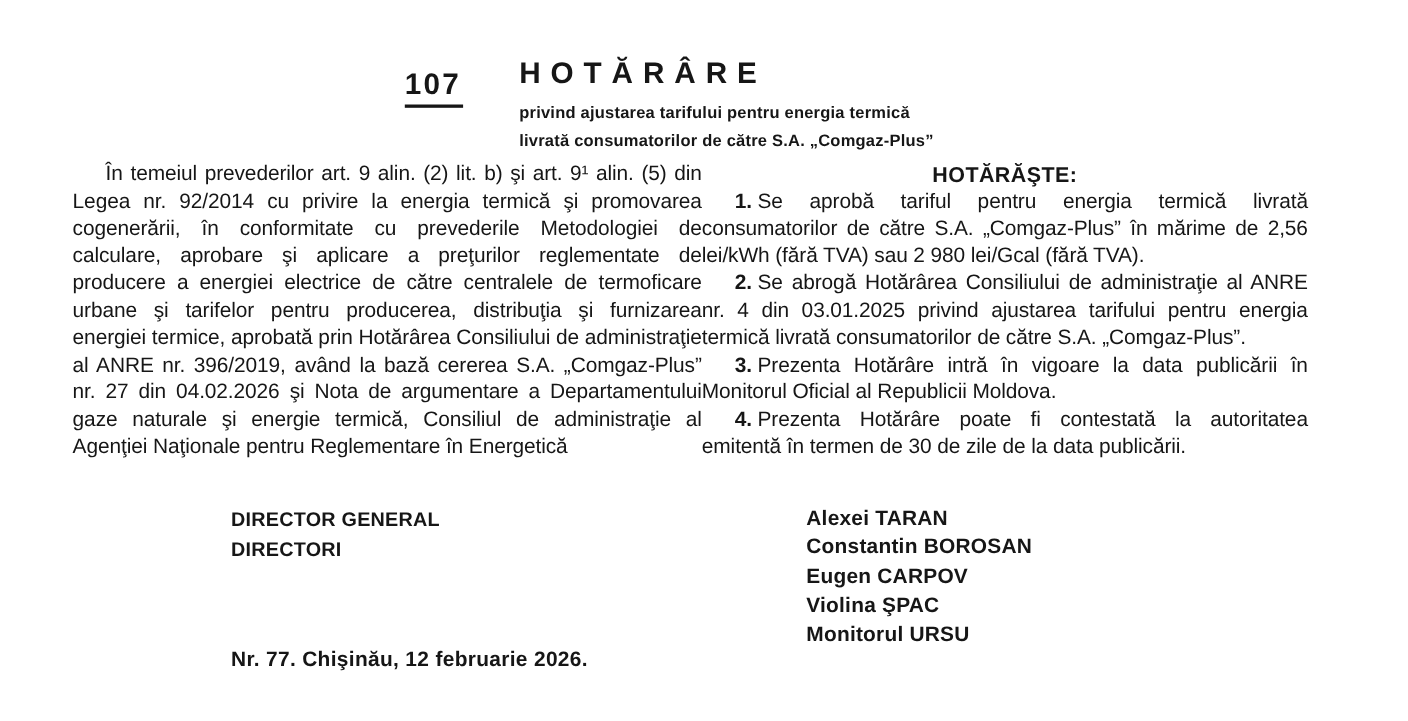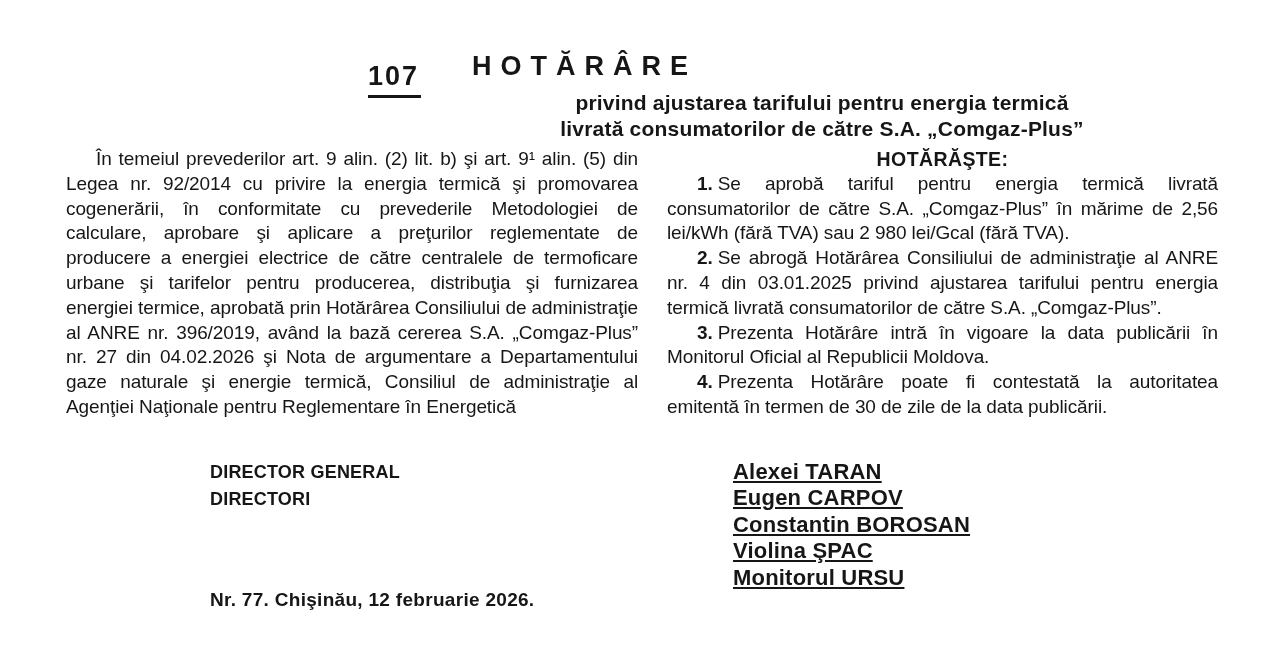--- a/index.html
+++ b/index.html
@@ -30,37 +30,36 @@
   .title-block { position: absolute; left: 472px; top: 52px; width: 700px; }
   .act-title {
     font-size: 27px;
     font-weight: bold;
     letter-spacing: 9px;
     line-height: 1.1;
     white-space: nowrap;
   }
   .act-subtitle {
     margin-top: 8px;
-    font-size: 21px;
+    font-size: 15px;
     font-weight: bold;
     line-height: 26px;
     letter-spacing: 0.2px;
-    text-align: center;
   }
 
   
   .columns {
     position: absolute;
     left: 66px;
     top: 147px;
     width: 1152px;
     display: flex;
   }
   .col-left  { width: 572px; }
-  .col-right { width: 551px; margin-left: 29px; }
+  .col-right { width: 551px; }
   .body-text {
     font-size: 19px;
     line-height: 24.8px;
     text-align: justify;
     letter-spacing: -0.1px;
   }
   p.para { margin: 0; text-indent: 30px; }
   .resolution-heading {
     margin: 0;
     font-size: 19.5px;
@@ -79,25 +78,24 @@
     top: 459px;
     font-size: 18px;
     font-weight: bold;
     line-height: 27px;
     letter-spacing: 0.2px;
   }
   .sig-names {
     position: absolute;
     left: 733px;
     top: 459px;
-    font-size: 22px;
+    font-size: 19px;
     font-weight: bold;
     line-height: 26.4px;
     letter-spacing: 0.2px;
-    text-decoration: underline;
   }
 
   
   .footer-line {
     position: absolute;
     left: 210px;
     top: 589px;
     font-size: 19px;
     font-weight: bold;
     letter-spacing: 0.3px;
@@ -146,21 +144,21 @@
 
   </div>
 
   <div class="sig-titles">
     <div>DIRECTOR GENERAL</div>
     <div>DIRECTORI</div>
   </div>
 
   <div class="sig-names">
     <div>Alexei TARAN</div>
+    <div>Constantin BOROSAN</div>
     <div>Eugen CARPOV</div>
-    <div>Constantin BOROSAN</div>
     <div>Violina ŞPAC</div>
     <div>Monitorul URSU</div>
   </div>
 
   <div class="footer-line">Nr. 77. Chişinău, 12 februarie 2026.</div>
 
 </div>
 
 </body></html>

